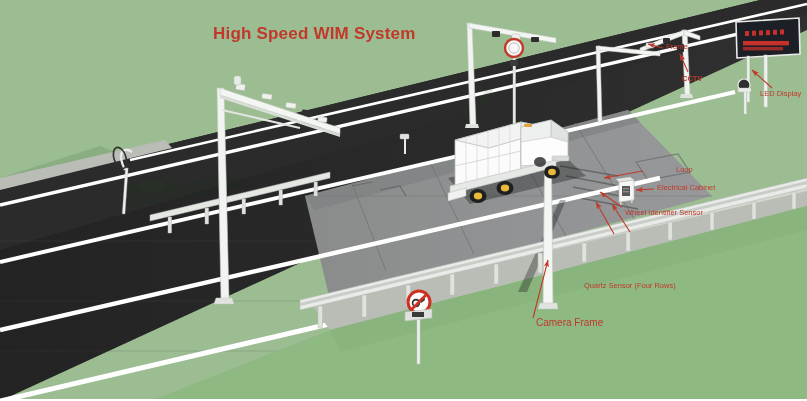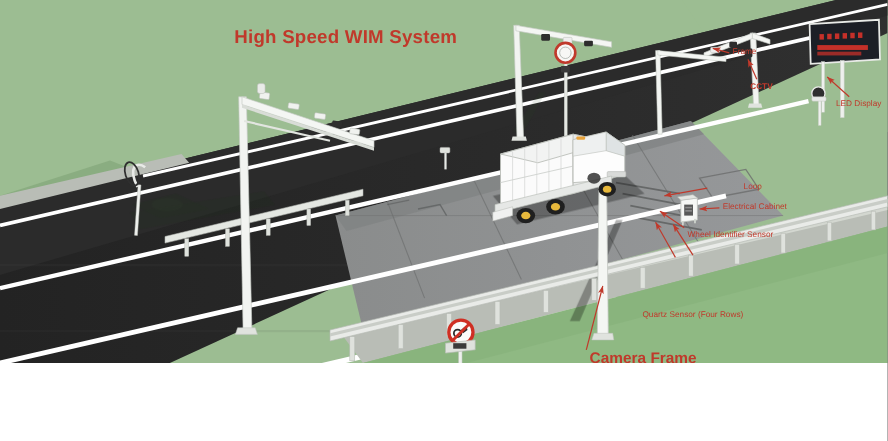--- a/index.html
+++ b/index.html
@@ -1,43 +1,43 @@
 <!DOCTYPE html>
 <html><head>
 <meta charset="utf-8">
 <title>High Speed WIM System</title>
 <style>
   html,body{margin:0;padding:0;background:#fff;}
   #scene{
     position:relative;
-    width:807px;height:330px;
+    width:807px;height:399px;
     overflow:hidden;
     font-family:"Liberation Sans", sans-serif;
-    background:#000000;
+    background:#bef264;
     user-select:none;
   }
   #scene svg.layer{position:absolute;left:0;top:0;width:807px;height:401px;}
   .title{
     position:absolute;
     left:213px; top:24px;
     font-size:17px;
     font-weight:bold;
     color:#c0392b;
     letter-spacing:0.2px;
     white-space:nowrap;
   }
   .lbl{
     position:absolute;
     font-size:7.5px;
     color:#c0392b;
     white-space:nowrap;
     font-family:"Liberation Sans", sans-serif;
     line-height:1;
   }
-  .lbl.big{font-size:14px;font-weight:bold;}
+  .lbl.big{font-size:10px;}
 </style>
 </head>
 <body>
 
 <div id="scene">
 
   <svg class="layer" viewBox="0 0 807 401">
     <defs>
       <linearGradient id="grassGrad" x1="0" y1="0" x2="0" y2="1">
         <stop offset="0%" stop-color="#9cbd92"></stop>

